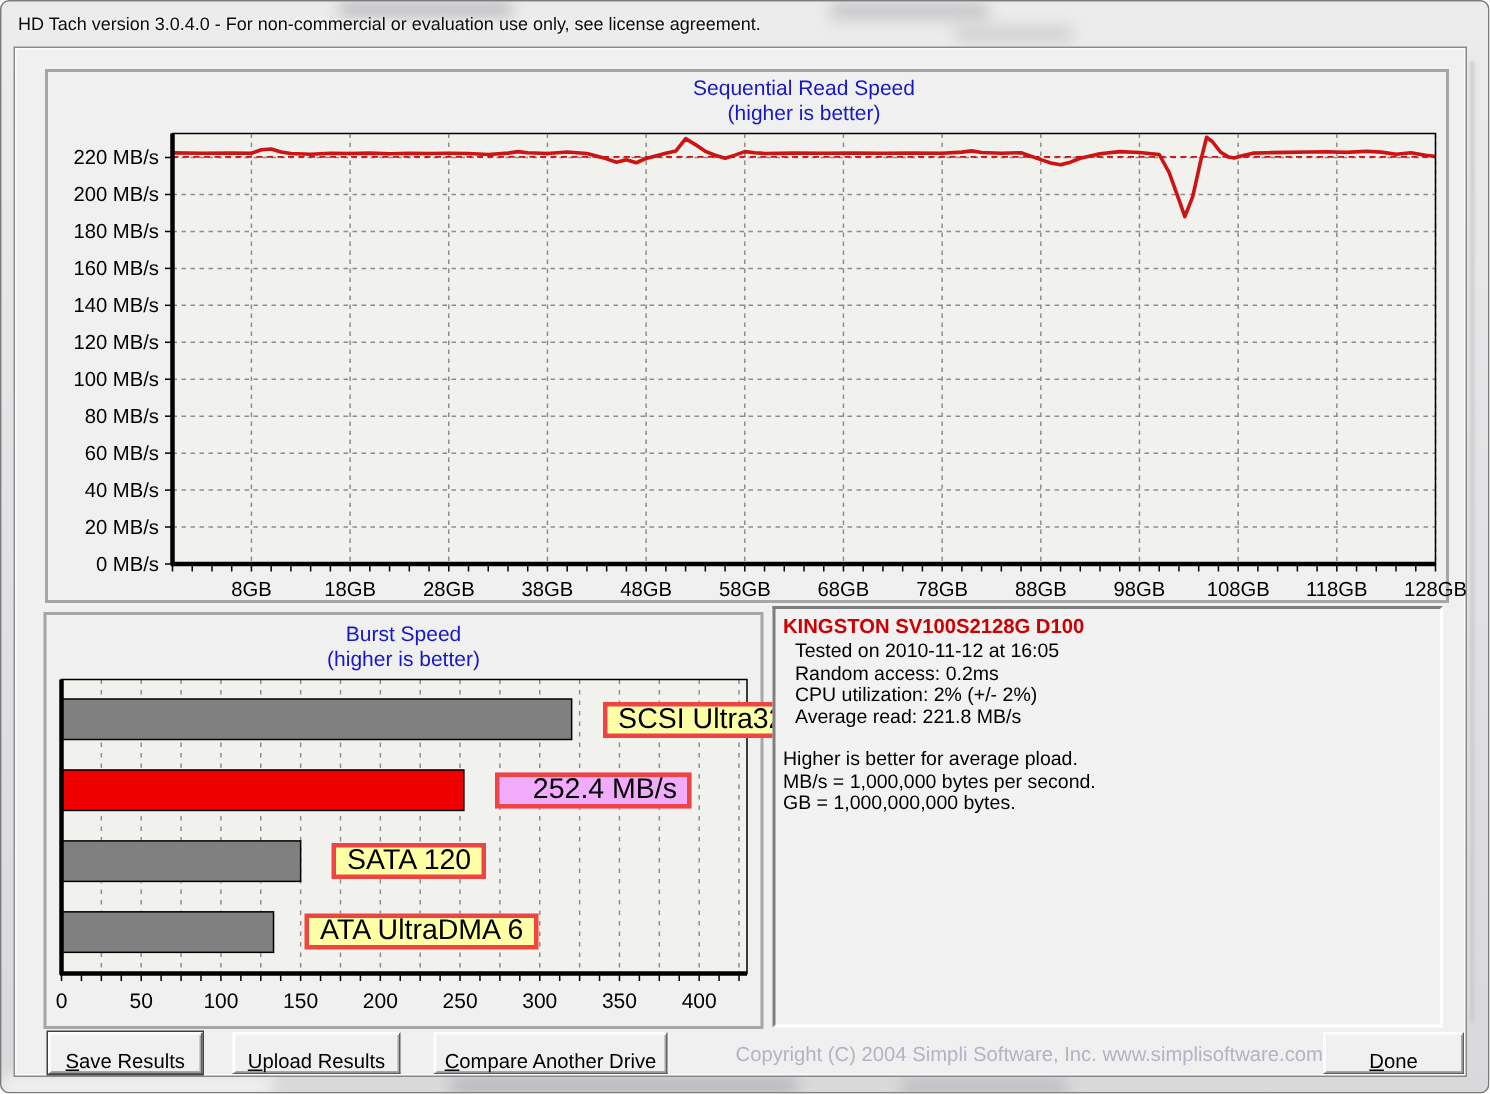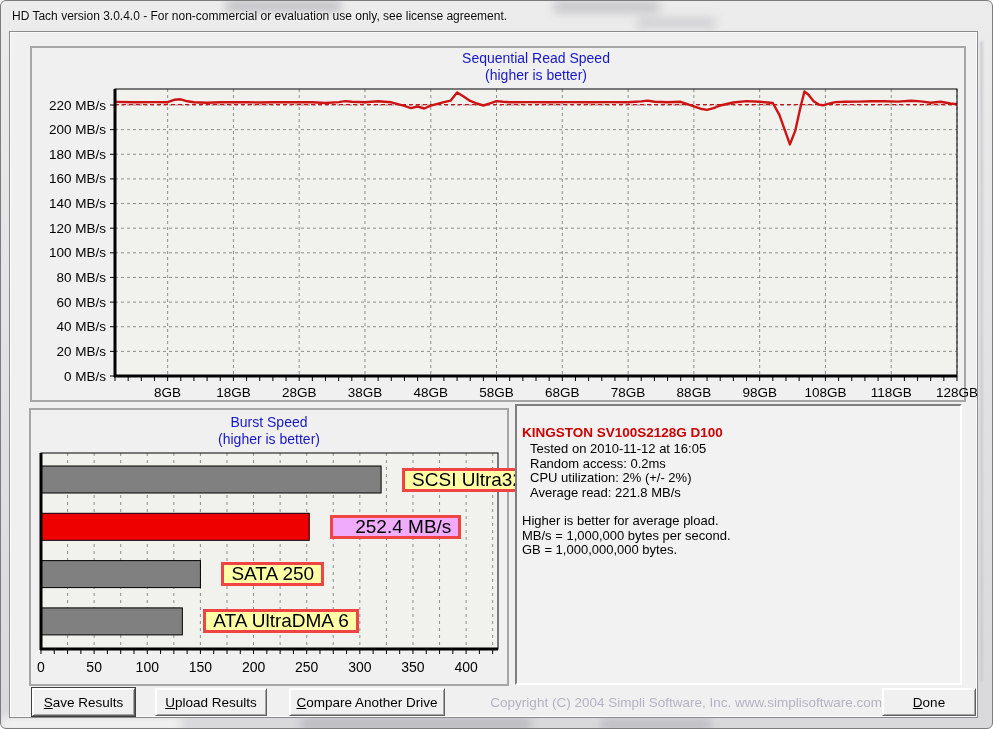--- a/index.html
+++ b/index.html
@@ -42,31 +42,31 @@
     position:absolute; transform:translateY(-50%);
     background:#ffffa6; border:3px solid #ef4444; color:#000;
     font-size:19px; line-height:16px; padding:1px 7px; white-space:nowrap;
   }
 
   #info-panel {
     position:absolute; left:505px; top:372px; width:447px; height:281px;
     background:#f2f2f2;
     border-top:2px solid #7e7e7e; border-left:2px solid #7e7e7e;
     border-bottom:2px solid #ffffff; border-right:2px solid #ffffff;
-    padding:19px 5px; font-size:13px; color:#000;
+    padding:4px 5px; font-size:13px; color:#000;
   }
   #drive-title { color:#cc0000; font-weight:bold; font-size:13.5px; margin-bottom:2px; }
   .stat-line { margin-left:8px; line-height:14.5px; }
   .notes-block { margin-top:14px; }
   .note-line { line-height:14.5px; }
 
   .btn {
     position:absolute; height:28px; background:#f0f0f0; color:#000;
     font-family:"Liberation Sans", sans-serif; font-size:13.5px;
-    display:flex; align-items:center; justify-content:center;
+    display:flex; align-items:flex-end; justify-content:center;
     border-top:1px solid #ffffff; border-left:1px solid #ffffff;
     border-right:1px solid #5f5f5f; border-bottom:1px solid #5f5f5f;
     box-shadow:inset 1px 1px 0 #fdfdfd, inset -1px -1px 0 #a6a6a6;
     cursor:pointer; white-space:nowrap;
   }
   .btn.default { box-shadow:0 0 0 1px #3f3f3f, inset 1px 1px 0 #fdfdfd, inset -1px -1px 0 #a6a6a6; }
   .accel { text-decoration:underline; }
 
   #save-btn    { left:22px;  top:656px; width:103px; }
   #upload-btn  { left:145px; top:656px; width:112px; }
@@ -309,21 +309,21 @@
         <rect x="31" y="111.3" width="268.24837209302325" height="27" fill="#ee0000" stroke="#000" stroke-width="1"></rect>
         <rect x="31" y="158.6" width="159.41860465116278" height="27" fill="#808080" stroke="#000" stroke-width="1"></rect>
         <rect x="31" y="205.89999999999998" width="141.35116279069769" height="27" fill="#808080" stroke="#000" stroke-width="1"></rect>
         <rect x="31" y="51" width="457" height="196" fill="none" stroke="#000" stroke-width="1"></rect>
         <line x1="31" y1="51" x2="31" y2="248" stroke="#000" stroke-width="3"></line>
         <line x1="30" y1="247" x2="488" y2="247" stroke="#000" stroke-width="3"></line>
       </svg>
     <div id="burst-labels">
         <div class="bar-tag" style="left: 392.093px; top: 447.5px; background: rgb(255, 255, 166);">SCSI Ultra320</div>
         <div class="bar-tag" style="left: 320.248px; top: 494.8px; background: #f0abfc; padding-left: 22px;">252.4 MB/s</div>
-        <div class="bar-tag" style="left: 211.419px; top: 542.1px; background: rgb(255, 255, 166);">SATA 250</div>
+        <div class="bar-tag" style="left: 211.419px; top: 542.1px; background: rgb(255, 255, 166);">SATA 120</div>
         <div class="bar-tag" style="left: 193.351px; top: 589.4px; background: rgb(255, 255, 166);">ATA UltraDMA 6</div>
       </div>
 
     <div id="info-panel">
       <div id="drive-title">KINGSTON SV100S2128G D100</div>
       <div class="stat-line">Tested on 2010-11-12 at 16:05</div>
       <div class="stat-line">Random access: 0.2ms</div>
       <div class="stat-line">CPU utilization: 2% (+/- 2%)</div>
       <div class="stat-line">Average read: 221.8 MB/s</div>
       <div class="notes-block">

